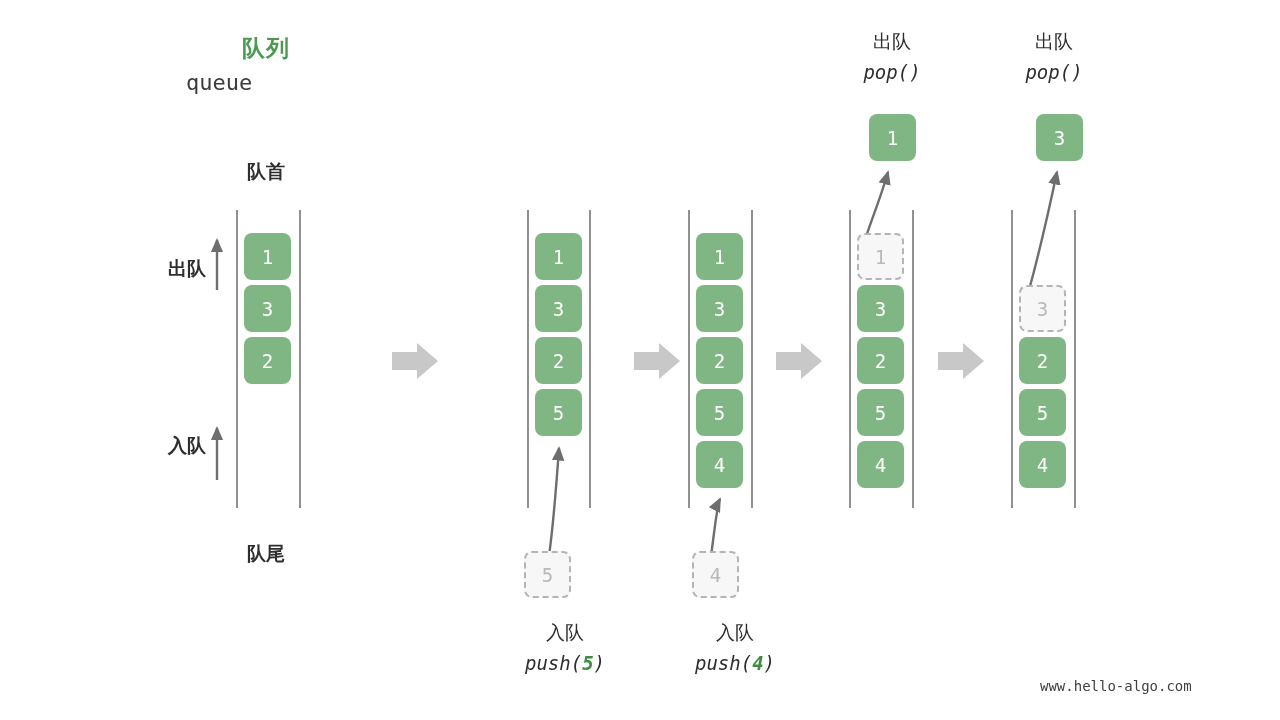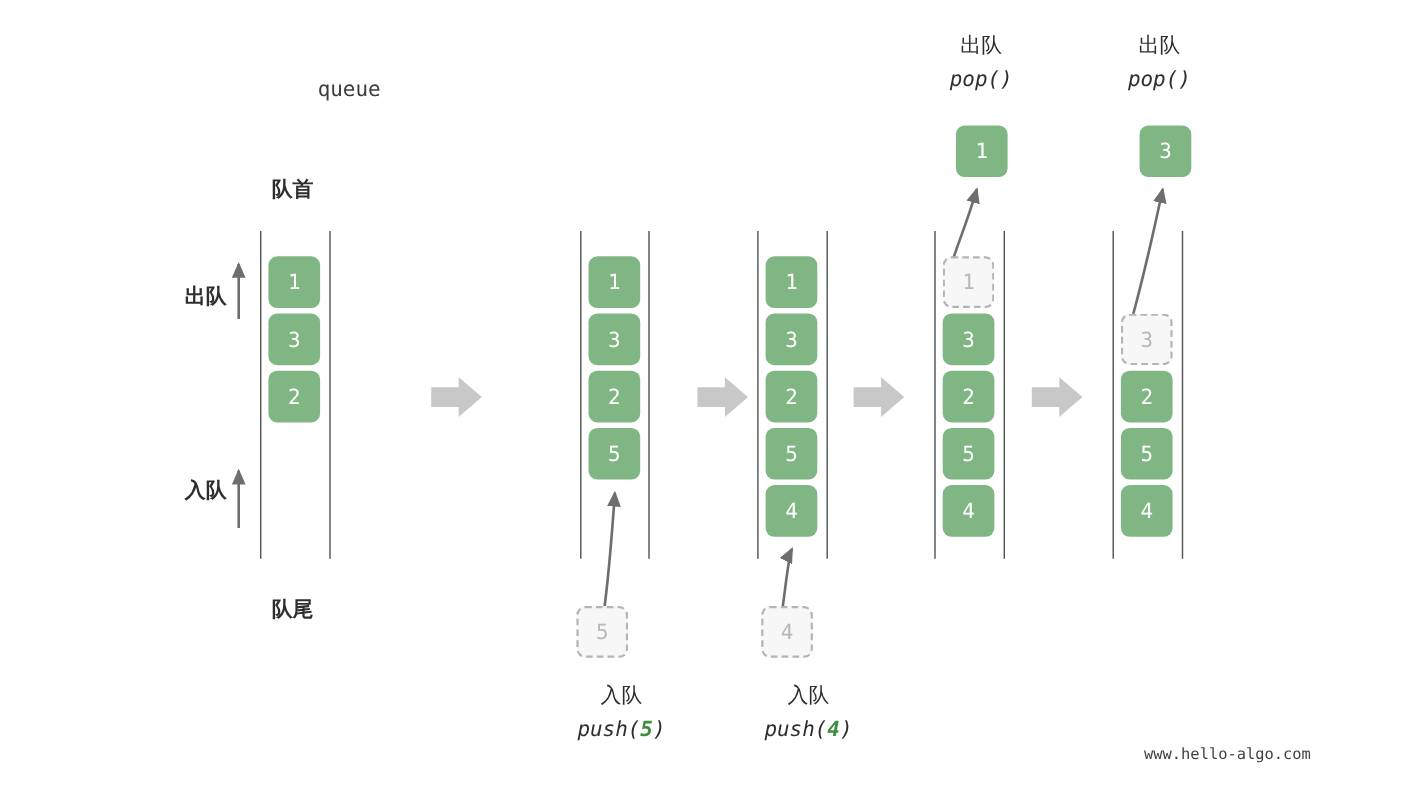--- a/index.html
+++ b/index.html
@@ -26,23 +26,23 @@
   .title-cn {
     font-family: "Liberation Sans", sans-serif;
     font-weight: bold;
     font-size: 23px;
     color: #4C9A52;
     text-align: center;
     letter-spacing: 1px;
   }
   .title-en {
     font-family: "DejaVu Sans Mono", monospace;
-    font-size: 19px;
+    font-size: 22px;
     color: #3C3C3C;
-    text-align: right;
+    text-align: left;
   }
 
   
   .side-label {
     font-family: "Liberation Sans", sans-serif;
     font-weight: bold;
     font-size: 19px;
     color: #2E2E2E;
     text-align: center;
     white-space: nowrap;
@@ -172,20 +172,21 @@
     </g>
 
     <g>
       <path d="M866,237 C873,215 880,200 888,172" stroke="#6E6E6E" stroke-width="2.4" fill="none" marker-end="url(#arrowhead)"></path>
     </g>
     <g>
       <path d="M1029,290 C1040,250 1050,205 1057,172" stroke="#6E6E6E" stroke-width="2.4" fill="none" marker-end="url(#arrowhead)"></path>
     </g>
   </svg>
 
+  <div class="abs title-cn" style="left:186px; top:33px; width:160px;">队列</div>
   <div class="abs title-en" style="left:186px; top:70px; width:160px;">queue</div>
 
   <div class="abs side-label" style="left:206px; top:159px; width:120px;">队首</div>
   <div class="abs side-label" style="left:206px; top:541px; width:120px;">队尾</div>
 
   <div class="abs side-label" style="left:140px; top:256px; width:66px; text-align:right;">出队</div>
   <div class="abs side-label" style="left:140px; top:433px; width:66px; text-align:right;">入队</div>
 
   <div class="abs">
     <div class="cell" style="left:244px; top:233px;">1</div>

